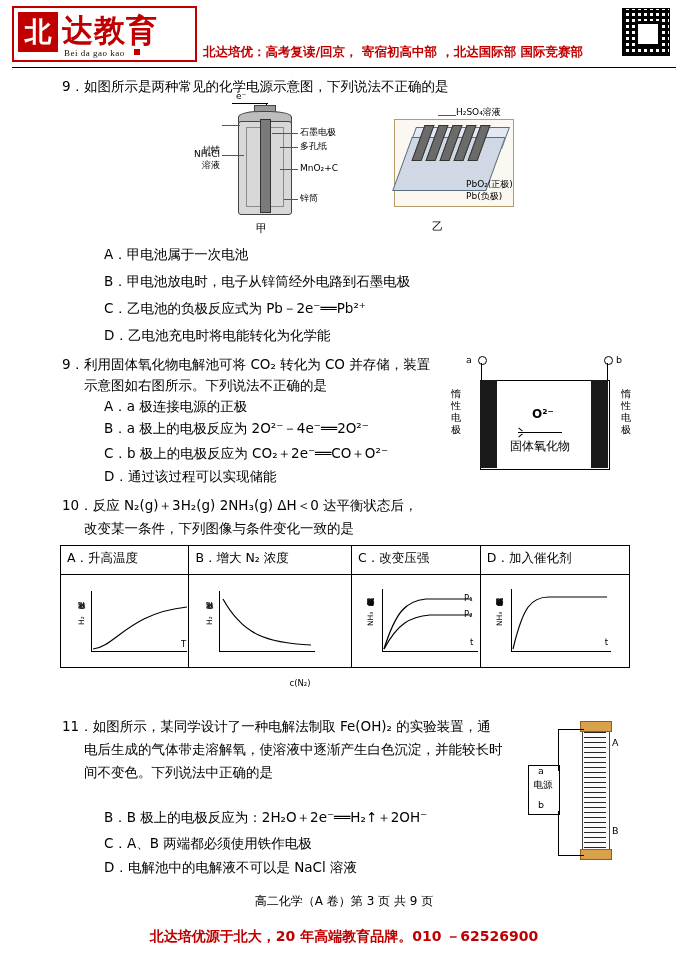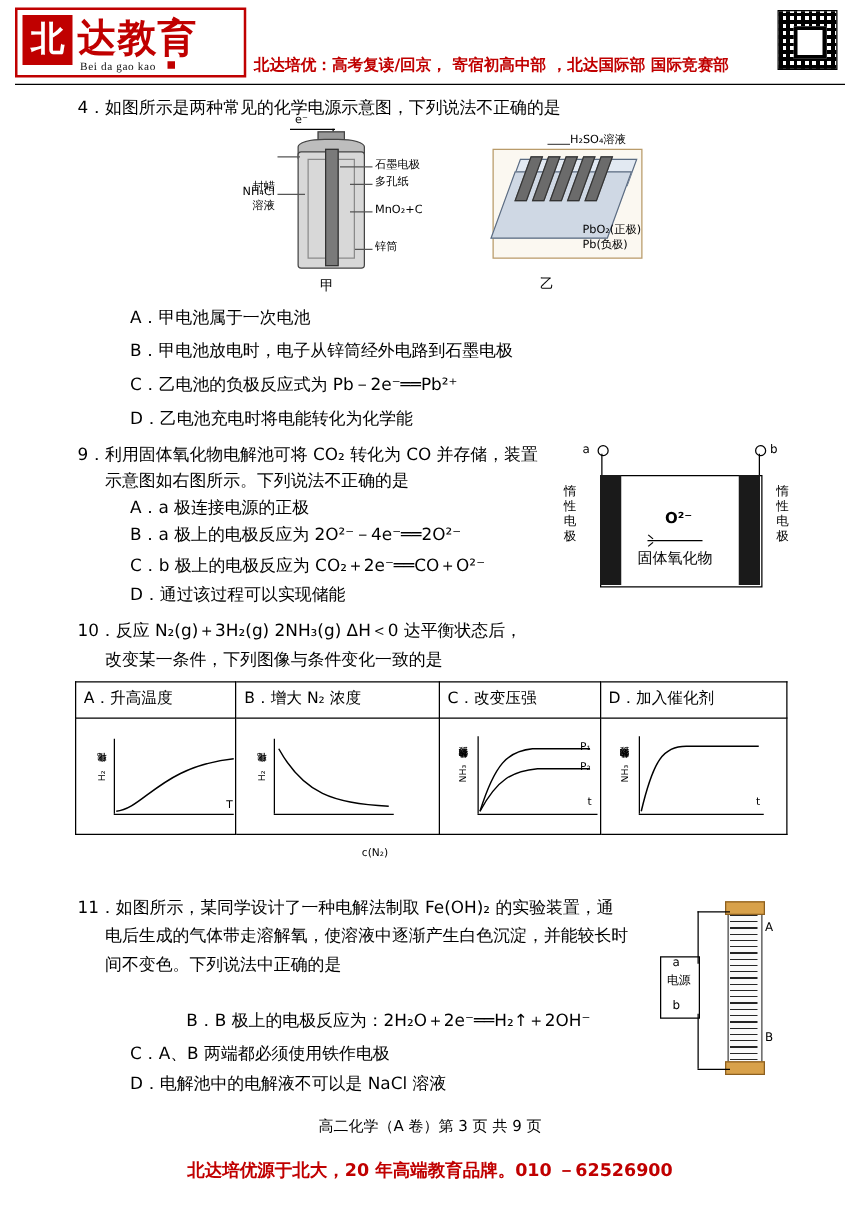--- a/index.html
+++ b/index.html
@@ -120,21 +120,21 @@
       <div class="logo-pinyin">Bei da gao kao</div>
       <div class="logo-sq"></div>
     </div>
     <div class="header-line">北达培优：高考复读/回京，  寄宿初高中部 ，北达国际部 国际竞赛部</div>
     <div class="qr">
         <div class="qr-inner"></div>
       </div>
     <div class="hdr-rule"></div>
   </div>
 
-  <div class="q" style="left:62px;top:76px;width:600px;">4．如图所示是两种常见的化学电源示意图，下列说法不正确的是</div>
+  <div class="q" style="left:62px;top:76px;width:600px;">9．如图所示是两种常见的化学电源示意图，下列说法不正确的是</div>
 
   <div class="fig8">
 
     <div class="lead-v" style="left:86px;top:6px;height:10px;"></div>
     <div class="lead" style="left:52px;top:6px;width:36px;"></div>
     <div class="fig-lbl-s" style="left:56px;top:-6px;">e⁻</div>
     <div class="batt-top"></div>
     <div class="batt-cap"></div>
     <div class="batt-body"></div>
     <div class="batt-inner"></div>
@@ -285,20 +285,20 @@
     <div class="fig-lbl" style="left:18px;top:52px;">a</div>
     <div class="fig-lbl" style="left:18px;top:86px;">b</div>
     <div class="ax" style="left:38px;top:16px;width:26px;height:1px;"></div>
     <div class="ax" style="left:38px;top:16px;width:1px;height:42px;"></div>
     <div class="ax" style="left:38px;top:98px;width:1px;height:44px;"></div>
     <div class="ax" style="left:38px;top:142px;width:26px;height:1px;"></div>
     <div class="fig-lbl" style="left:92px;top:24px;">A</div>
     <div class="fig-lbl" style="left:92px;top:112px;">B</div>
   </div>
 
-  <div class="opt" style="left:104px;top:807px;margin-left:45px;">B．B 极上的电极反应为：2H₂O＋2e⁻══H₂↑＋2OH⁻</div>
+  <div class="opt" style="left:104px;top:807px;">B．B 极上的电极反应为：2H₂O＋2e⁻══H₂↑＋2OH⁻</div>
   <div class="opt" style="left:104px;top:857px;">D．电解池中的电解液不可以是 NaCl 溶液</div>
   <div class="opt" style="left:104px;top:833px;">C．A、B 两端都必须使用铁作电极</div>
 
   <div class="foot1">高二化学（A 卷）第 3 页   共 9 页</div>
   <div class="foot2">北达培优源于北大，20 年高端教育品牌。010 －62526900</div>
 
 </div>
 
 </body></html>

